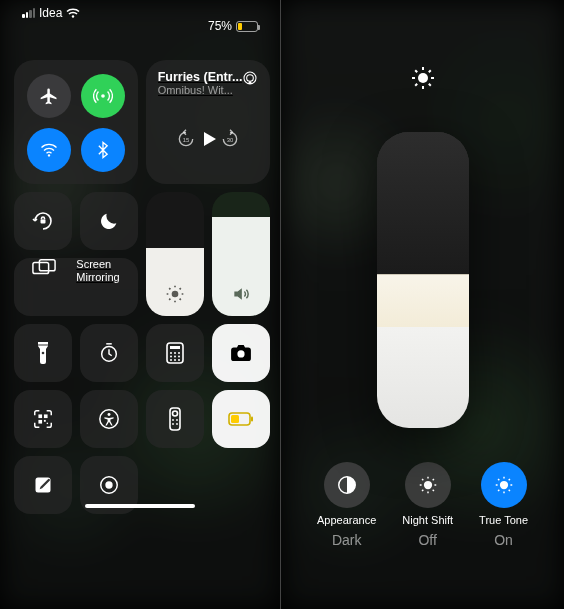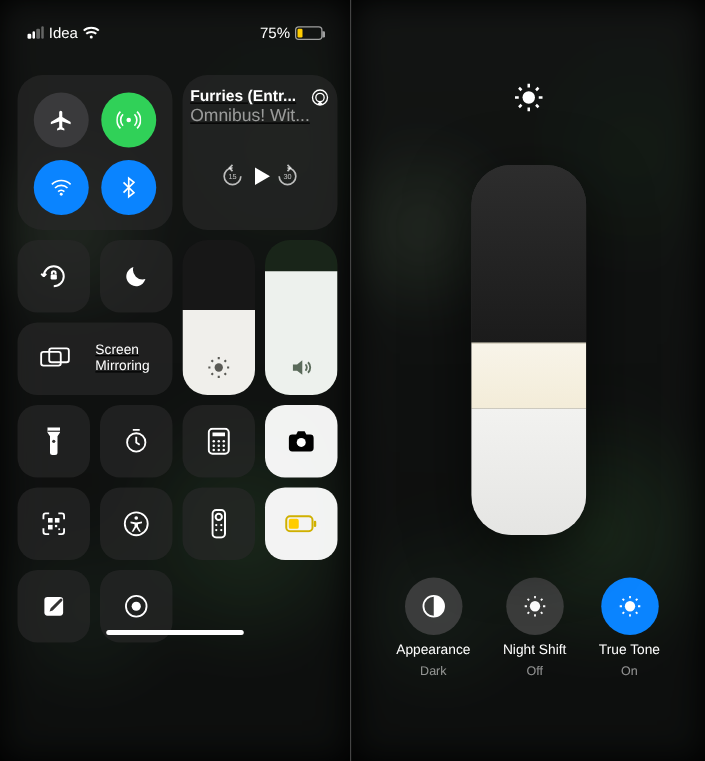--- a/index.html
+++ b/index.html
@@ -31,21 +31,21 @@
   .dim { position:absolute; inset:0; background: rgba(0,0,0,0.35); }
   .content { position: relative; z-index: 2; }
 
   
   .status-bar {
     height: 44px;
     padding: 6px 22px 0;
     display: flex; justify-content: space-between; align-items: flex-start;
     color: #fff; font-size: 12px; font-weight: 500;
   }
-  .status-left { display:flex; align-items:center; gap:4px; margin-top:13px;}
+  .status-left { display:flex; align-items:center; gap:4px; }
   .status-right { display:flex; align-items:center; gap:4px; margin-top:13px;}
   .sig-bars { display:flex; align-items:flex-end; gap:1px; }
   .sig-bars span { width:2.5px; background:#fff; border-radius:1px; }
   .sig-bars span.off { background: rgba(255,255,255,0.35); }
   .battery {
     width:22px; height:11px; border:1px solid rgba(255,255,255,0.6);
     border-radius:3px; position:relative; display:flex; align-items:center;
   }
   .battery::after {
     content:""; position:absolute; right:-3px; top:3px; width:2px; height:5px;
@@ -79,25 +79,25 @@
   .conn .circ {
     width:44px; height:44px; border-radius:50%;
     display:flex; align-items:center; justify-content:center;
   }
   .media {
     padding:10px 12px;
     display:flex; flex-direction:column; color:#fff;
   }
   .media-head { display:flex; justify-content:space-between; align-items:flex-start;}
   .media-title { font-size:12.5px; font-weight:600; white-space:nowrap; overflow:hidden; text-overflow:ellipsis; max-width:98px;}
-  .media-sub { font-size:14px; color: rgba(255,255,255,0.55); white-space:nowrap; overflow:hidden; text-overflow:ellipsis; max-width:110px;}
+  .media-sub { font-size:11px; color: rgba(255,255,255,0.55); white-space:nowrap; overflow:hidden; text-overflow:ellipsis; max-width:110px;}
   .media-ctrl { flex:1; display:flex; align-items:center; justify-content:space-around; padding-top:8px;}
 
   .mirror {
-    display:flex; align-items:center; gap:20px; padding:0 14px; color:#fff;
+    display:flex; align-items:flex-start; gap:20px; padding:0 14px; color:#fff;
   }
   .mirror span { font-size:11px; line-height:13px; }
 
   .vslider {
     position:relative; overflow:hidden; border-radius:20px;
   }
   .vslider .fill {
     position:absolute; left:0; right:0; bottom:0;
     display:flex; align-items:flex-end; justify-content:center; padding-bottom:12px;
   }
@@ -130,21 +130,21 @@
     margin-top:34px; display:flex; justify-content:center; gap:26px;
   }
   .r-opt { display:flex; flex-direction:column; align-items:center; gap:6px; color:#fff;}
   .r-opt .circ {
     width:46px; height:46px; border-radius:50%;
     display:flex; align-items:center; justify-content:center;
     background: rgba(70,70,70,0.8);
   }
   .r-opt.active .circ { background:#0a84ff; }
   .r-opt .lbl { font-size:11px; font-weight:500; }
-  .r-opt .sub { font-size:10px; color: rgba(255,255,255,0.55); }
+  .r-opt .sub { font-size:14px; color: rgba(255,255,255,0.55); }
 </style>
 </head>
 <body>
 
 <div class="pane pane-left">
   <div class="bg"></div>
   <div class="dim"></div>
   <div class="content">
 
     <div class="status-bar">

